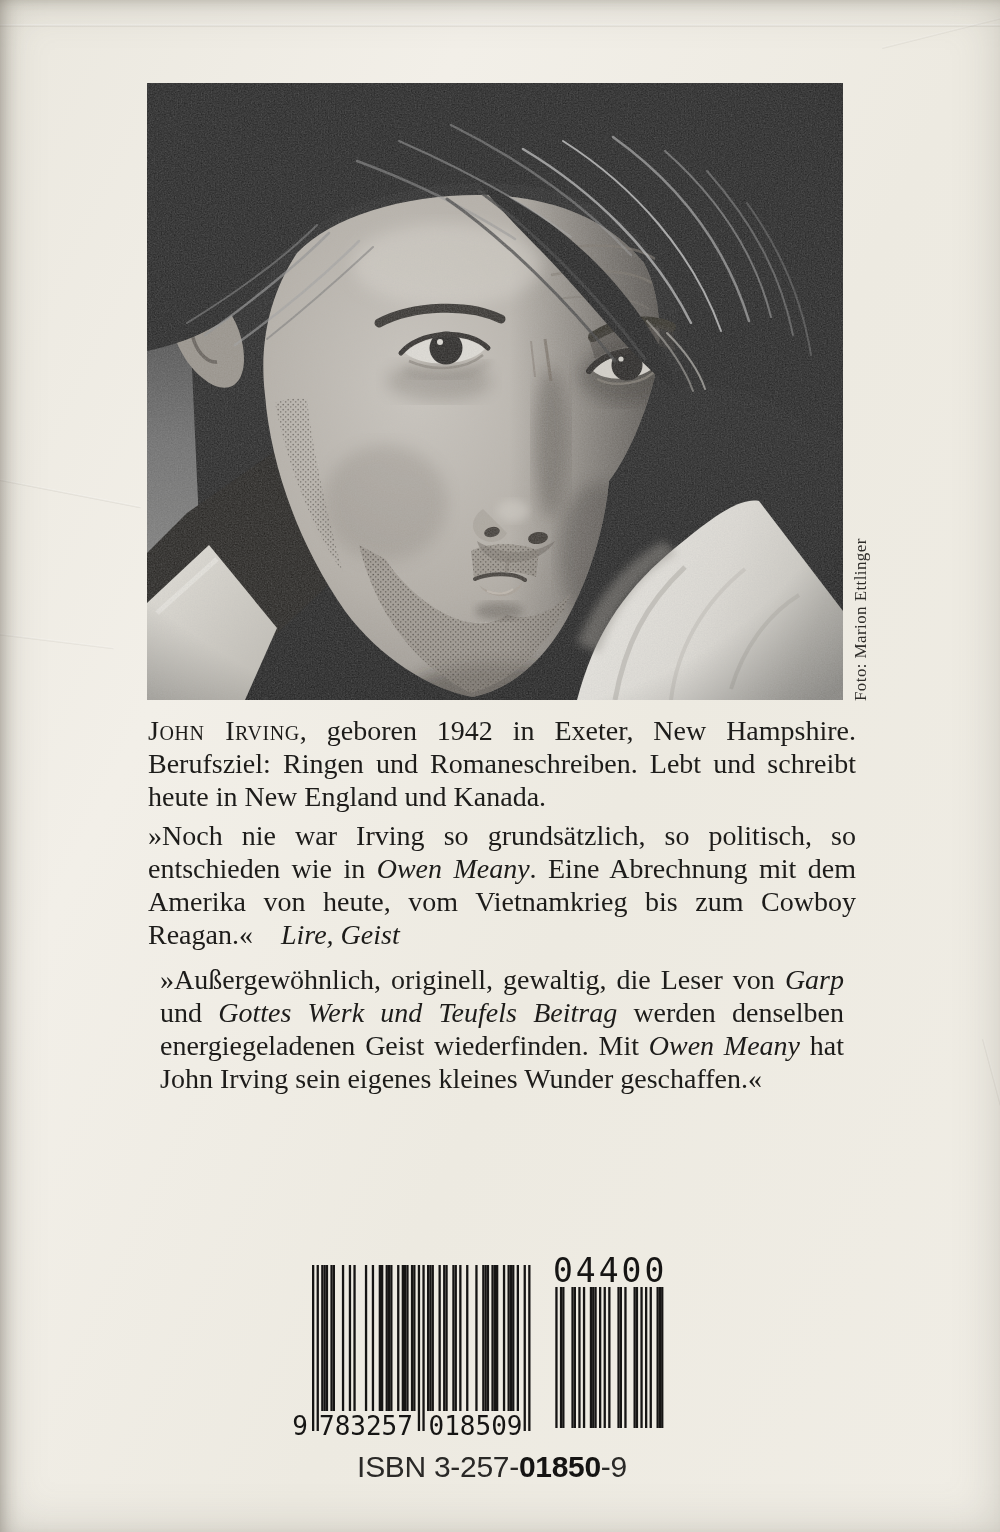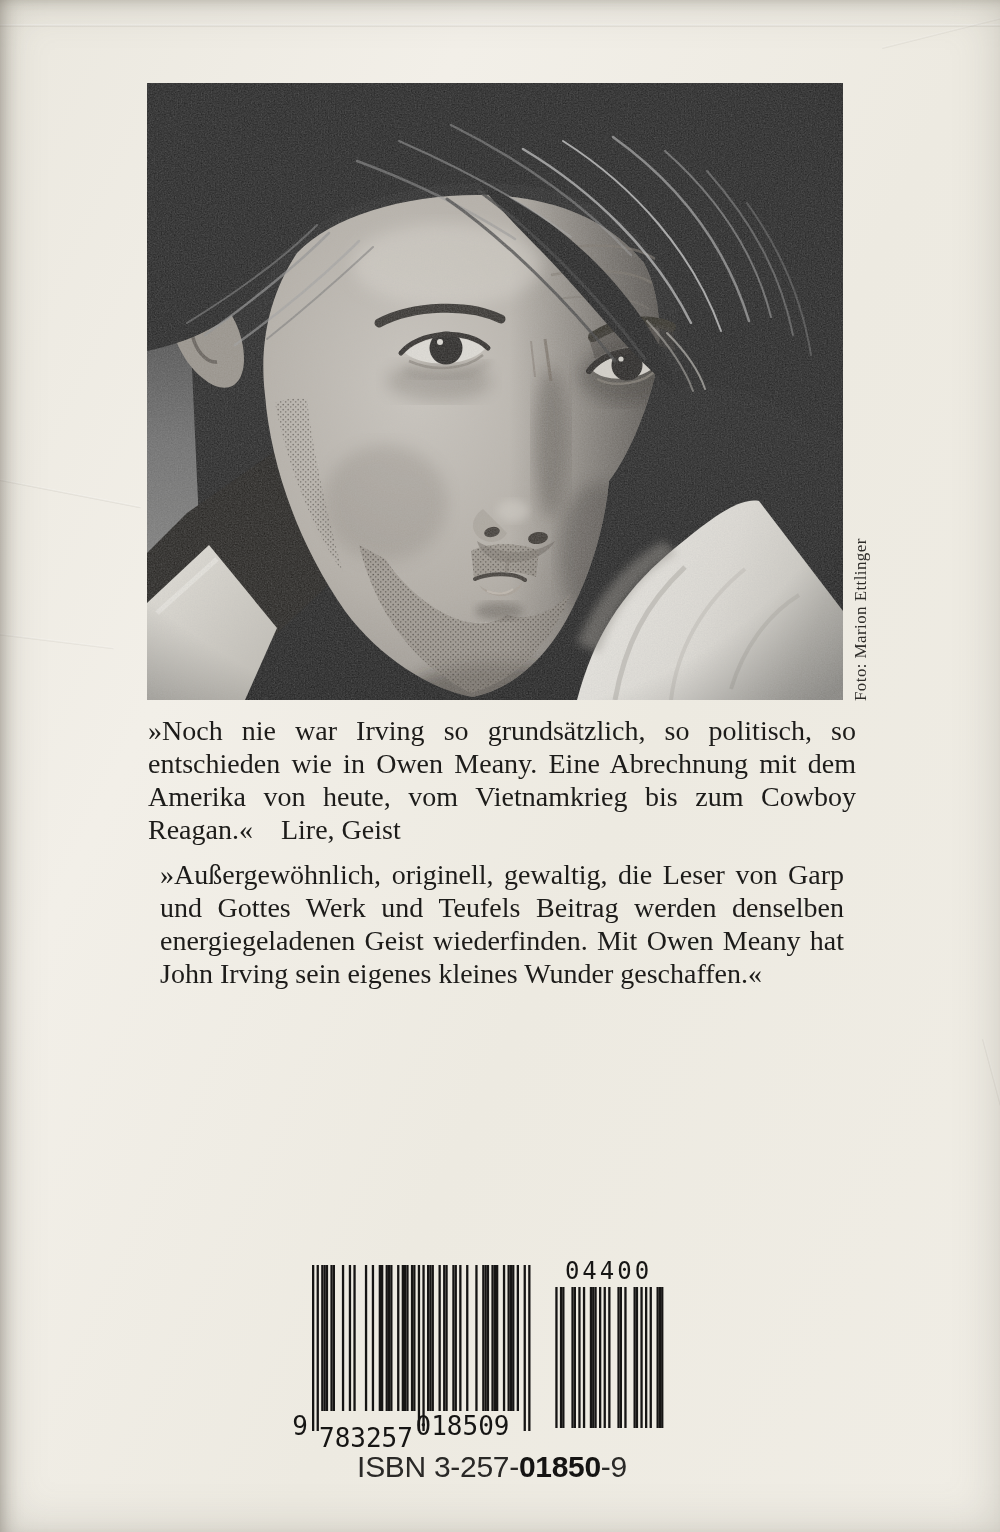--- a/index.html
+++ b/index.html
@@ -37,36 +37,36 @@
     transform-origin:0 0; transform:rotate(-90deg);
     font-size:17px; letter-spacing:.4px; color:#2e2c29; white-space:nowrap;
   }
 
   .blurb{
     position:absolute; left:148px; top:714px; width:708px;
     font-size:28px; line-height:33px; text-align:justify;
   }
   .blurb p{margin:0 0 6px 0;}
   .blurb p.tight{margin:12px;}
-  .seg-italic{}
+  .seg-italic{font-style:italic;}
   .seg-smallcaps{font-variant:small-caps; letter-spacing:.6px;}
 
   .barcode-group{position:absolute; left:290px; top:1257px; width:380px; height:182px;}
   .ean-main{position:absolute; left:0; top:0; width:245px; height:182px;}
   .ean-main svg{position:absolute; left:22px; top:8px;}
   .ean-digits{
     position:absolute; left:0; top:154px; width:245px; height:30px;
     font-family:"DejaVu Sans Mono", monospace; font-size:26px; color:#161514; line-height:30px;
   }
   .ean-digits .lead{position:absolute; left:0; top:0; width:18px; text-align:right;}
-  .ean-digits .grp-l{position:absolute; left:29px; top:12px; width:87px; text-align:center;}
-  .ean-digits .grp-r{position:absolute; left:124px; top:0; width:97px; text-align:center;}
+  .ean-digits .grp-l{position:absolute; left:29px; top:0; width:87px; text-align:center;}
+  .ean-digits .grp-r{position:absolute; left:137px; top:0; width:97px; text-align:center;}
   .ean-addon{position:absolute; left:263px; top:0; width:111px;}
   .addon-text{
-    font-family:"DejaVu Sans Mono", monospace; font-size:24px; color:#161514;
+    font-family:"DejaVu Sans Mono", monospace; font-size:33px; color:#161514;
     letter-spacing:3px; text-align:center; height:28px; line-height:28px;
   }
   .ean-addon svg{display:block; margin-top:2px;}
 
   .isbn-line{
     position:absolute; left:-8px; top:1450px; width:1000px; text-align:center;
     font-family:"Liberation Sans", sans-serif; font-size:30px; letter-spacing:-.3px; color:#2a2927;
   }
   .isbn-line b{font-weight:bold; color:#151413;}
 </style>
@@ -230,20 +230,21 @@
       </g>
 
       <rect width="696" height="617" fill="url(#vign)"></rect>
       <rect width="696" height="617" filter="url(#grainF)" opacity=".45"></rect>
     </svg>
   </div>
 
   <div class="photo-credit">Foto: Marion Ettlinger</div>
 
   <div class="blurb">
+    <p><span class="seg-smallcaps">John Irving</span><span>, geboren 1942 in Exeter, New Hampshire. Berufsziel: Ringen und Romaneschreiben. Lebt und schreibt heute in New England und Kanada.</span></p>
     <p><span>»Noch nie war Irving so grundsätzlich, so politisch, so entschieden wie in </span><span class="seg-italic">Owen Meany</span><span>. Eine Abrechnung mit dem Amerika von heute, vom Vietnamkrieg bis zum Cowboy Reagan.« </span><span class="seg-italic">Lire, Geist</span></p>
     <p class="tight"><span>»Außergewöhnlich, originell, gewaltig, die Leser von </span><span class="seg-italic">Garp</span><span> und </span><span class="seg-italic">Gottes Werk und Teufels Beitrag</span><span> werden denselben energiegeladenen Geist wiederfinden. Mit </span><span class="seg-italic">Owen Meany</span><span> hat John Irving sein eigenes kleines Wunder geschaffen.«</span></p>
   </div>
 
   <div class="barcode-group">
     <div class="ean-main">
       <svg id="ean13-svg" width="219" height="166" viewBox="0 0 219 166">
           <rect x="0.00" y="0" width="2.3" height="166" fill="#161514"></rect>
           <rect x="4.60" y="0" width="2.3" height="166" fill="#161514"></rect>
           <rect x="9.20" y="0" width="2.3" height="146" fill="#161514"></rect>

